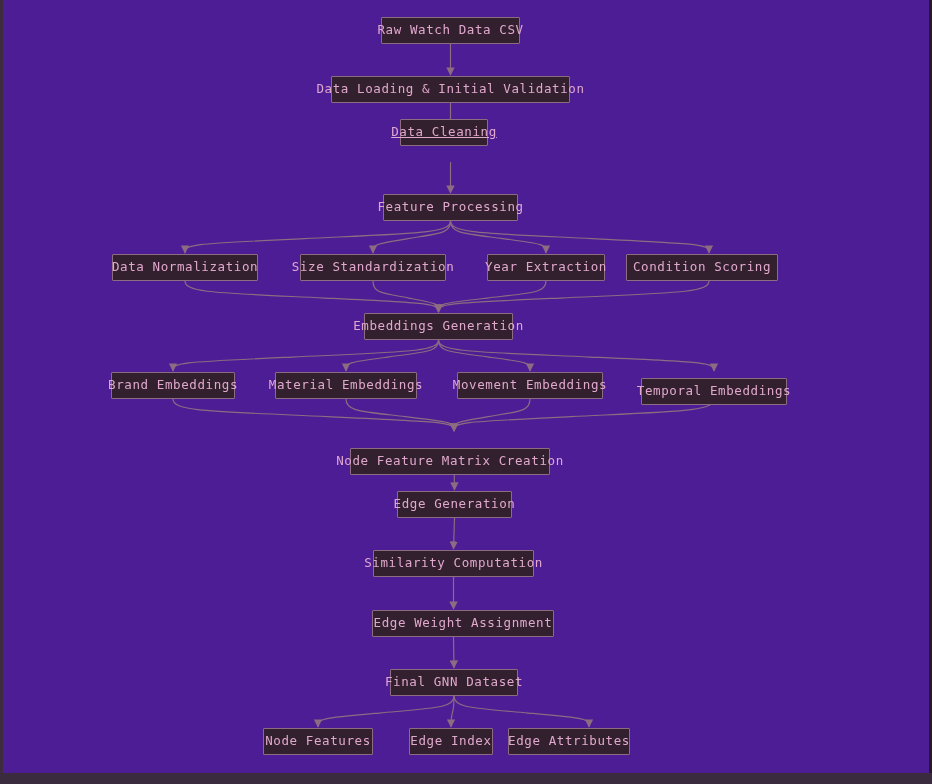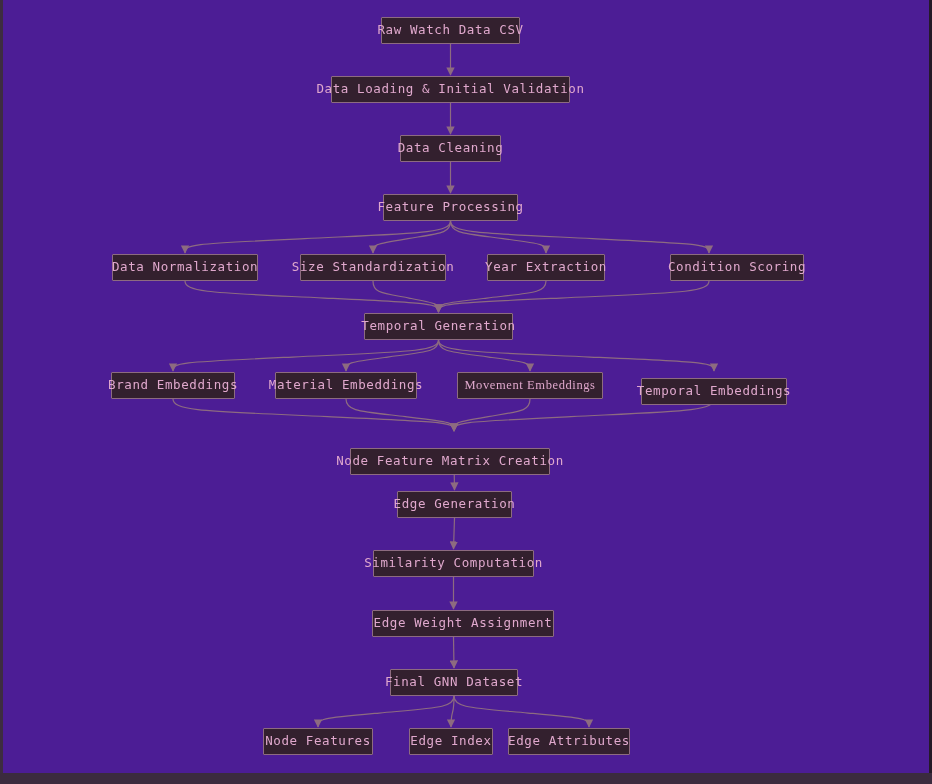--- a/index.html
+++ b/index.html
@@ -104,30 +104,30 @@
         <path d="M 453.5 637 L 454 668" marker-end="url(#arrow)"></path>
         <path d="M 454 696 C 454 707.78, 437.68 707.78, 379.2 713.05 S 318 718.32, 318 727" marker-end="url(#arrow)"></path>
         <path d="M 454 696 C 454 707.78, 453.64 707.78, 452.35 713.05 S 451 718.32, 451 727" marker-end="url(#arrow)"></path>
         <path d="M 454 696 C 454 707.78, 470.2 707.78, 528.25 713.05 S 589 718.32, 589 727" marker-end="url(#arrow)"></path>
       </g>
   </svg>
 
   <div id="node-layer">
       <div class="node" style="left: 381px; top: 17px; width: 139px;">Raw Watch Data CSV</div>
       <div class="node" style="left: 331px; top: 76px; width: 239px;">Data Loading &amp; Initial Validation</div>
-      <div class="node" style="left: 400px; top: 135px; width: 101px;">Data Cleaning</div>
+      <div class="node" style="left: 400px; top: 119px; width: 88px; text-decoration: underline;">Data Cleaning</div>
       <div class="node" style="left: 383px; top: 194px; width: 135px;">Feature Processing</div>
       <div class="node" style="left: 112px; top: 254px; width: 146px;">Data Normalization</div>
       <div class="node" style="left: 300px; top: 254px; width: 146px;">Size Standardization</div>
       <div class="node" style="left: 487px; top: 254px; width: 118px;">Year Extraction</div>
-      <div class="node" style="left: 670px; top: 254px; width: 134px;">Condition Scoring</div>
-      <div class="node" style="left: 364px; top: 313px; width: 149px;">Temporal Generation</div>
+      <div class="node" style="left: 626px; top: 254px; width: 152px;">Condition Scoring</div>
+      <div class="node" style="left: 364px; top: 313px; width: 149px;">Embeddings Generation</div>
       <div class="node" style="left: 111px; top: 372px; width: 124px;">Brand Embeddings</div>
       <div class="node" style="left: 275px; top: 372px; width: 142px;">Material Embeddings</div>
-      <div class="node" style="left: 457px; top: 372px; width: 146px; font-family: Liberation Serif, serif;">Movement Embeddings</div>
+      <div class="node" style="left: 457px; top: 372px; width: 146px;">Movement Embeddings</div>
       <div class="node" style="left: 641px; top: 372px; width: 146px; margin-top: 6px;">Temporal Embeddings</div>
       <div class="node" style="left: 350px; top: 448px; width: 200px;">Node Feature Matrix Creation</div>
       <div class="node" style="left: 397px; top: 491px; width: 115px;">Edge Generation</div>
       <div class="node" style="left: 373px; top: 550px; width: 161px;">Similarity Computation</div>
       <div class="node" style="left: 372px; top: 610px; width: 182px;">Edge Weight Assignment</div>
       <div class="node" style="left: 390px; top: 669px; width: 128px;">Final GNN Dataset</div>
       <div class="node" style="left: 263px; top: 728px; width: 110px;">Node Features</div>
       <div class="node" style="left: 409px; top: 728px; width: 84px;">Edge Index</div>
       <div class="node" style="left: 508px; top: 728px; width: 122px;">Edge Attributes</div>
     </div>

